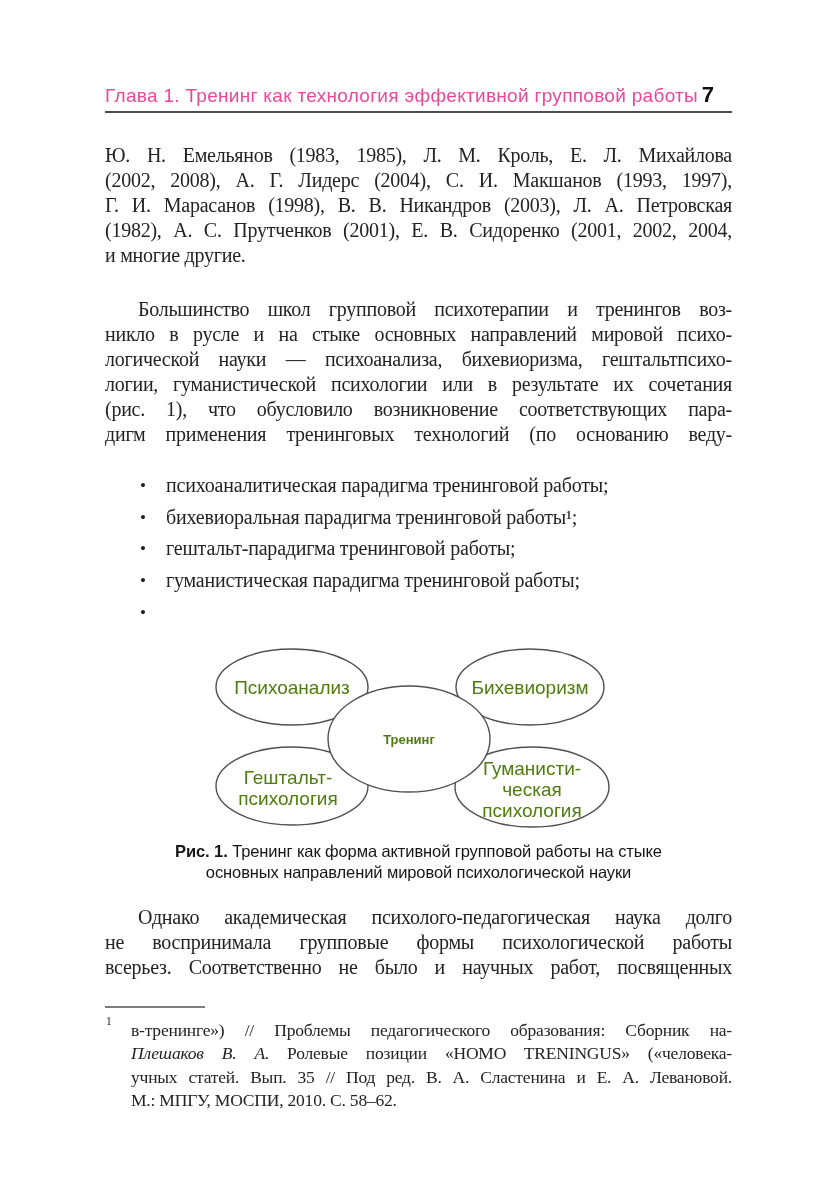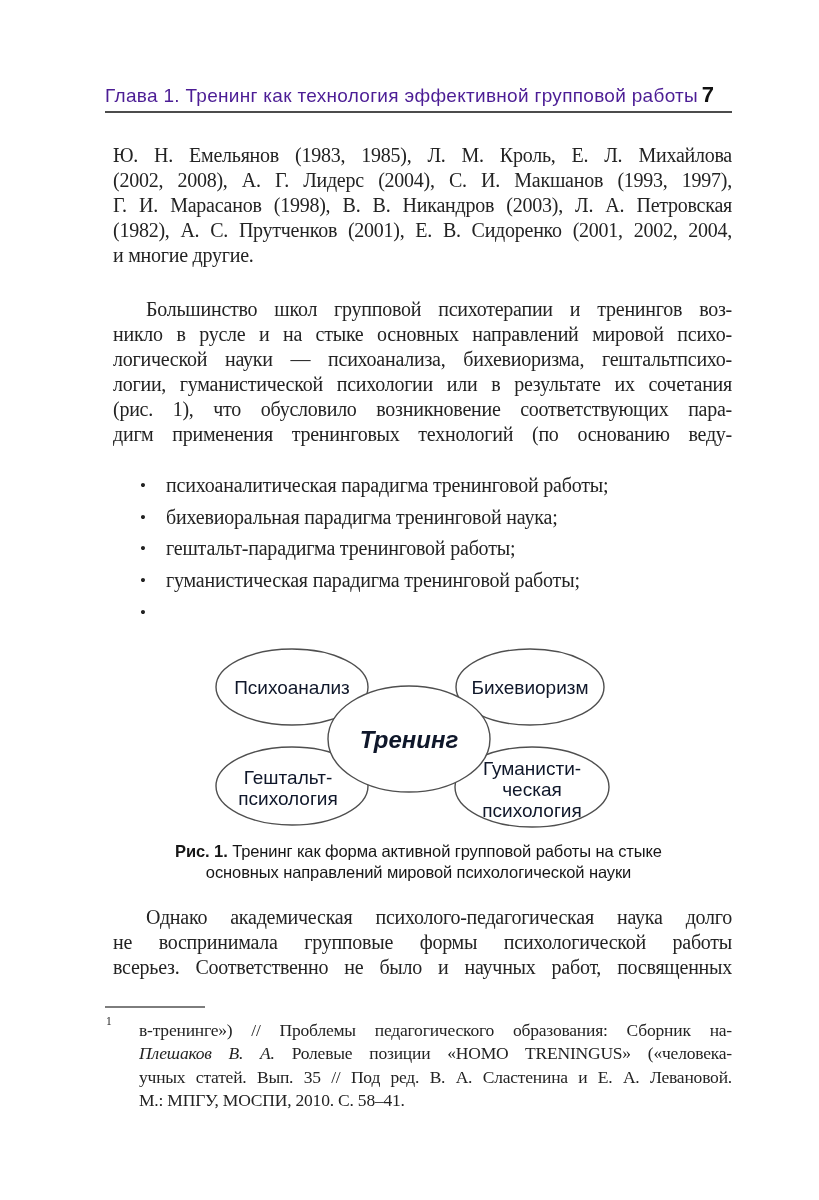--- a/index.html
+++ b/index.html
@@ -7,40 +7,40 @@
     position:relative;width:819px;height:1200px;background:#ffffff;
     font-family:"Liberation Serif","DejaVu Serif",serif;color:#232323;overflow:hidden;
   }
   
   .header{
     position:absolute;left:105px;top:84px;width:627px;
     display:flex;align-items:flex-end;justify-content:space-between;
     border-bottom:2px solid #4c4c4c;padding-bottom:5px;
     font-family:"Liberation Sans","DejaVu Sans",sans-serif;
   }
-  .header-title{font-size:19px;line-height:21px;color:#4c1d95;letter-spacing:.3px;}
+  .header-title{font-size:19px;line-height:21px;color:#ec4899;letter-spacing:.3px;}
   .header-page{font-size:22px;line-height:22px;font-weight:bold;color:#111;padding-right:18px;}
   
   .para{position:absolute;left:105px;width:627px;font-size:20px;letter-spacing:-0.25px;}
-  .tline{height:25px;line-height:25px;overflow:hidden;text-align:justify;text-align-last:justify;white-space:nowrap;margin-left:8px;}
+  .tline{height:25px;line-height:25px;overflow:hidden;text-align:justify;text-align-last:justify;white-space:nowrap;}
   .tline.tline-last{text-align-last:left;}
   .indent-first .tline:first-child{text-indent:33px;}
   
   .list{position:absolute;left:105px;top:473px;width:627px;font-size:20px;letter-spacing:-0.2px;}
   .bullet-item{display:flex;height:25px;line-height:25px;margin-bottom:6.7px;overflow:hidden;}
   .bullet{margin-left:35px;width:26px;font-size:17px;}
   
   .diagram{position:absolute;left:190px;top:641px;width:440px;height:195px;}
   .diagram svg{position:absolute;left:0;top:0;}
   .node-label{
     position:absolute;transform:translate(-50%,-50%);
     font-family:"Liberation Sans","DejaVu Sans",sans-serif;
-    font-size:19px;line-height:21px;color:#0f172a;text-align:center;white-space:pre-line;
+    font-size:19px;line-height:21px;color:#4d7c0f;text-align:center;white-space:pre-line;
   }
-  .node-label.bold{font-weight:bold;font-size:24px;font-style:italic;}
+  .node-label.bold{font-weight:bold;font-size:13px;}
   
   .caption{
     position:absolute;left:105px;top:841px;width:627px;text-align:center;
     font-family:"Liberation Sans","DejaVu Sans",sans-serif;
     font-size:16.5px;line-height:21px;color:#161616;letter-spacing:-0.1px;
   }
   
   .fn-rule{position:absolute;left:105px;top:1006px;width:100px;height:2px;background:#7d7d7d;}
   .footnote{position:absolute;left:105px;top:1019px;width:627px;font-size:17.5px;letter-spacing:-0.2px;}
   .fn-marker{position:absolute;left:1px;top:-4px;font-size:11.5px;}
@@ -74,21 +74,21 @@
       <div class="tline">дигм применения тренинговых технологий (по основанию веду-</div>
     </div>
 
   <div class="list">
       <div class="bullet-item">
         <span class="bullet">•</span>
         <span>психоаналитическая парадигма тренинговой работы;</span>
       </div>
       <div class="bullet-item">
         <span class="bullet">•</span>
-        <span>бихевиоральная парадигма тренинговой наука;</span>
+        <span>бихевиоральная парадигма тренинговой работы¹;</span>
       </div>
       <div class="bullet-item">
         <span class="bullet">•</span>
         <span>гештальт-парадигма тренинговой работы;</span>
       </div>
       <div class="bullet-item">
         <span class="bullet">•</span>
         <span>гуманистическая парадигма тренинговой работы;</span>
       </div>
       <div class="bullet-item">
@@ -125,17 +125,17 @@
       <div class="tline">всерьез. Соответственно не было и научных работ, посвященных</div>
     </div>
 
   <div class="fn-rule"></div>
   <div class="footnote">
     <span class="fn-marker">1</span>
     <div class="fn-body">
         <div class="tline">в-тренинге») // Проблемы педагогического образования: Сборник на-</div>
         <div class="tline"><i>Плешаков В. А.</i> Ролевые позиции «HOMO TRENINGUS» («человека-</div>
         <div class="tline">учных статей. Вып. 35 // Под ред. В. А. Сластенина и Е. А. Левановой.</div>
-        <div class="tline tline-last">М.: МПГУ, МОСПИ, 2010. С. 58–41.</div>
+        <div class="tline tline-last">М.: МПГУ, МОСПИ, 2010. С. 58–62.</div>
       </div>
   </div>
 
 </div>
 
 </body></html>

